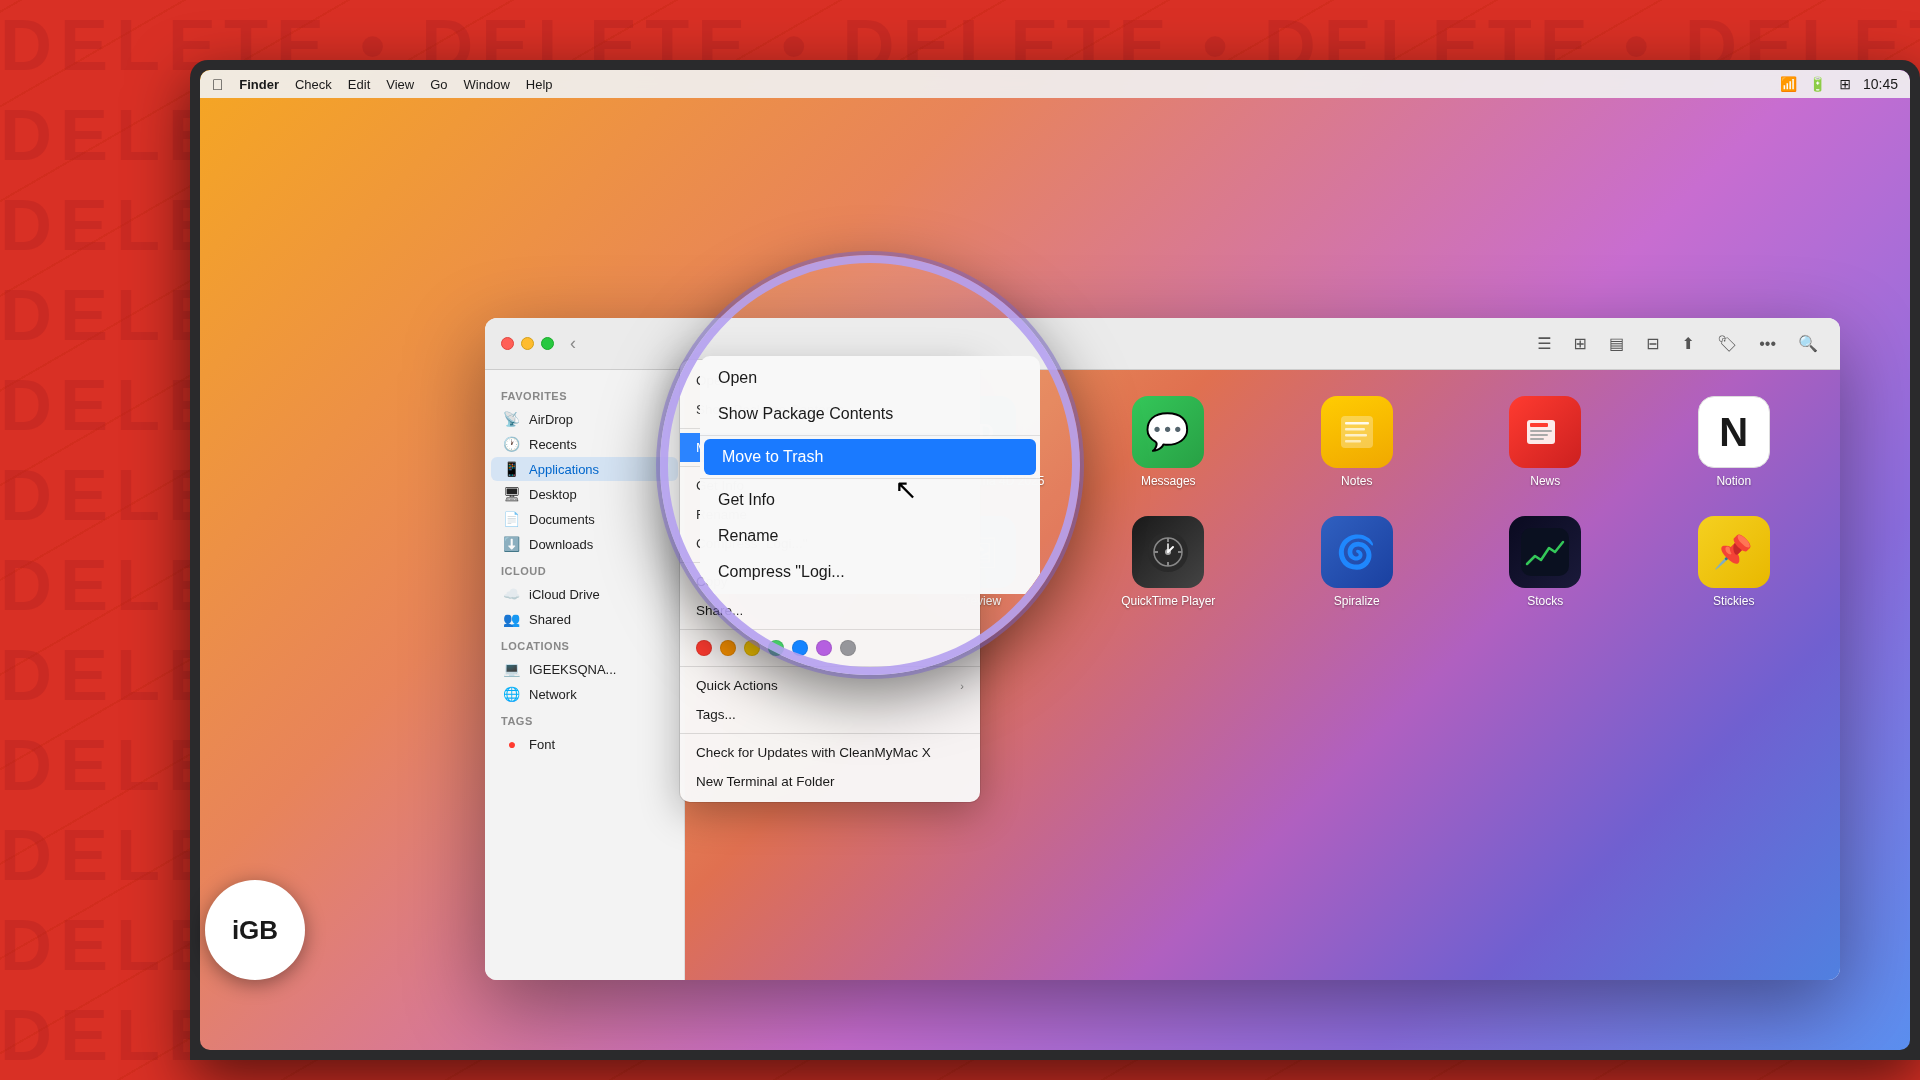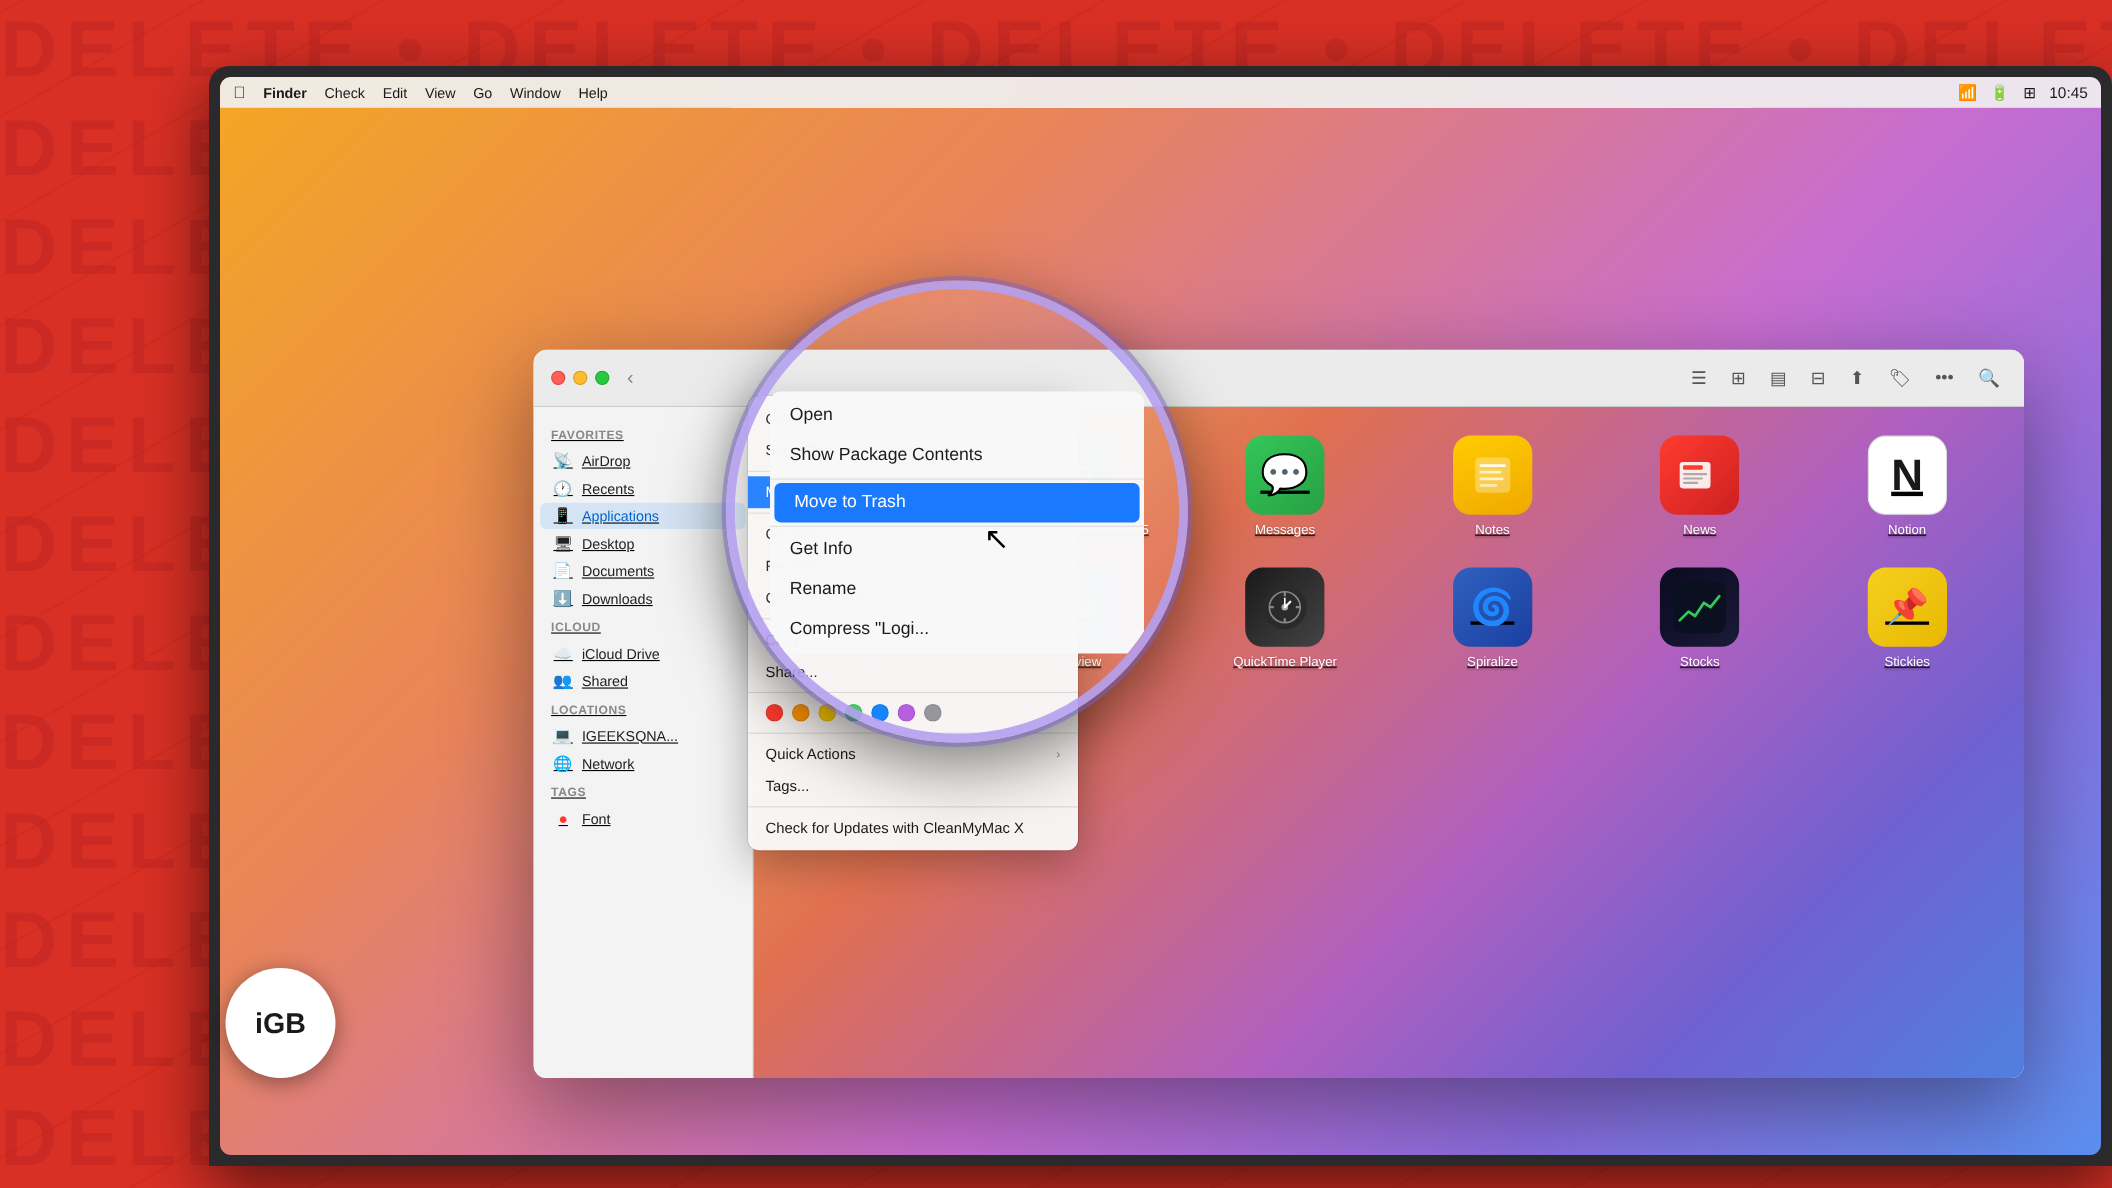--- a/index.html
+++ b/index.html
@@ -192,21 +192,20 @@
       color: #555;
       cursor: pointer;
       padding: 4px 6px;
     }
 
     
     .finder-body {
       display: flex;
       flex: 1;
       overflow: hidden;
-      text-decoration: underline;
     }
 
     
     .finder-sidebar {
       width: 200px;
       background: rgba(242,242,242,0.95);
       border-right: 1px solid #ddd;
       padding: 12px 0;
       overflow-y: auto;
     }
@@ -657,20 +656,21 @@
         <div class="ctx-color-dot" style="background:#8e8e93;"></div>
       </div>
       <div class="ctx-separator"></div>
       <div class="ctx-item">
         <span>Quick Actions</span>
         <span class="ctx-submenu-arrow">›</span>
       </div>
       <div class="ctx-item">Tags...</div>
       <div class="ctx-separator"></div>
       <div class="ctx-item">Check for Updates with CleanMyMac X</div>
+      <div class="ctx-item">New Terminal at Folder</div>
     </div>
 
     <div class="magnifier-overlay">
       <div class="magnified-ctx">
         <div class="magnified-ctx-inner">
           <div class="mag-ctx-item">Open</div>
           <div class="mag-ctx-item">Show Package Contents</div>
           <div class="mag-ctx-separator" style="height:1px;background:rgba(0,0,0,0.1);margin:3px 0;"></div>
           <div class="mag-ctx-item highlighted">Move to Trash</div>
           <div class="mag-ctx-separator" style="height:1px;background:rgba(0,0,0,0.1);margin:3px 0;"></div>

